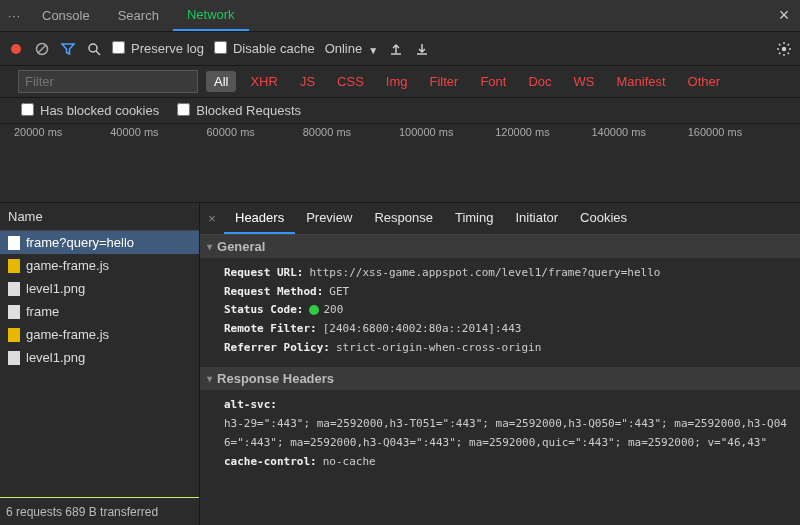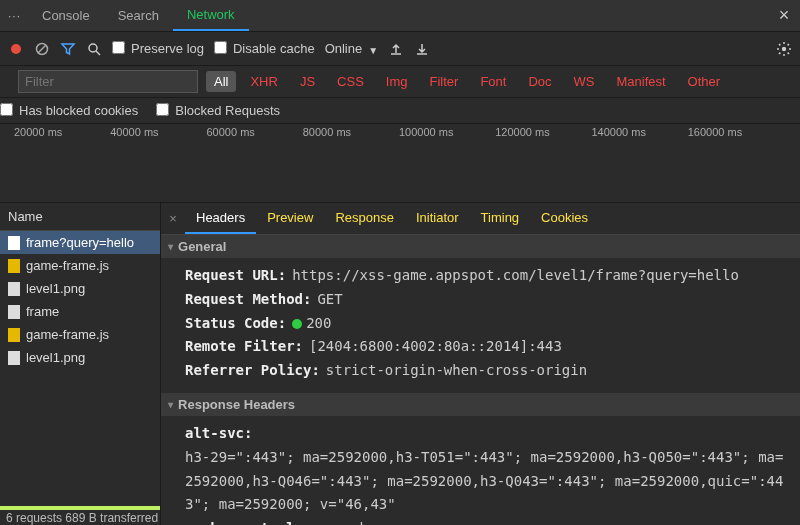--- a/index.html
+++ b/index.html
@@ -15,45 +15,45 @@
 .ticon svg { width: 16px; height: 16px; }
 .tcheck { display: flex; align-items: flex-start; gap: 6px; color: #ccc; cursor: pointer; }
 .tcheck input { width: 13px; height: 13px; accent-color: #555; }
 .online { display: flex; align-items: flex-end; gap: 6px; color: #ccc; cursor: pointer; }
 .online .caret { font-size: 10px; }
 .filterbar { display: flex; align-items: center; height: 32px; padding: 0 18px; gap: 8px; background: #2b2b2b; border-bottom: 1px solid #1a1a1a; }
 .filterbar input[type=text] { background: #3a3a3a; border: 1px solid #555; color: #ccc; padding: 3px 6px; width: 180px; font-size: 13px; }
 .filterbar .chips { display: flex; align-items: center; gap: 6px; }
 .chip { padding: 3px 8px; color: #ef4444; cursor: pointer; border-radius: 3px; font-size: 13px; }
 .chip.sel { background: #555; color: #fff; }
-.blockedbar { display: flex; align-items: center; gap: 18px; height: 26px; padding: 0 0; background: #2b2b2b; border-bottom: 1px solid #1a1a1a; font-size: 13px; }
+.blockedbar { display: flex; align-items: center; gap: 18px; height: 26px; padding: 0 21px; background: #2b2b2b; border-bottom: 1px solid #1a1a1a; font-size: 13px; }
 .timeline { background: #2b2b2b; border-bottom: 1px solid #1a1a1a; }
 .timeline .ticks { display: flex; height: 20px; padding: 2px 16px 0 14px; }
 .timeline .ticks span { width: 100px; color: #aaa; font-size: 11px; }
 .timeline .graph { height: 58px; }
 .lower { display: flex; height: 323px; }
-.leftpane { width: 161px; background: #2b2b2b; border-right: 1px solid #1a1a1a; display: flex; flex-direction: column; }
+.leftpane { width: 200px; background: #2b2b2b; border-right: 1px solid #1a1a1a; display: flex; flex-direction: column; }
 .leftpane .colhead { padding: 6px 8px; border-bottom: 1px solid #444; color: #ddd; font-size: 13px; }
 .reqlist { flex: 1; overflow: hidden; }
 .reqitem { display: flex; align-items: center; gap: 6px; padding: 4px 8px; color: #ddd; cursor: pointer; font-size: 13px; white-space: nowrap; }
 .reqitem.sel { background: #3f5a7a; color: #fff; }
 .reqitem .fico { width: 12px; height: 14px; background: #ddd; flex-shrink: 0; }
 .reqitem .fico.js { background: #e6b800; }
 .reqitem.sel .fico { background: #fff; }
-.status { padding: 1px 6px; border-top: 4px solid #bef264; color: #bbb; font-size: 12px; white-space: nowrap; }
+.status { padding: 7px 6px; border-top: 1px solid #bef264; color: #bbb; font-size: 12px; white-space: nowrap; }
 .rightpane { flex: 1; background: #2b2b2b; display: flex; flex-direction: column; overflow: hidden; }
 .dtabbar { display: flex; align-items: center; height: 32px; border-bottom: 1px solid #444; }
 .dtabbar .xclose { width: 24px; text-align: center; color: #888; cursor: pointer; font-size:13px; }
-.dtab { padding: 7px 11px; color: #fde047; cursor: pointer; font-size: 13px; }
+.dtab { padding: 7px 11px; color: #e5e5e5; cursor: pointer; font-size: 13px; }
 .dtab.active { color: #fff; border-bottom: 2px solid #39f; }
 .details { flex: 1; overflow: auto; padding: 0; }
 .section { }
 .section-h { background: #3a3a3a; color: #bbb; padding: 4px 8px; font-size: 13px; font-weight: 600; cursor: pointer; }
 .section-h::before { content: "▸"; display:inline-block; transform: rotate(90deg); margin-right:4px; font-size:10px; color:#888; }
-.kvs { padding: 6px 12px 10px 24px; font-family: Consolas, Menlo, monospace; font-size: 14px; line-height: 1.7; color: #ddd; }
+.kvs { padding: 6px 12px 10px 24px; font-family: Consolas, Menlo, monospace; font-size: 11px; line-height: 1.7; color: #ddd; }
 .kvs .row { display: flex; flex-wrap: wrap; }
 .kvs .k { font-weight: 700; color: #eee; margin-right: 6px; white-space: nowrap; }
 .kvs .v { color: #ccc; word-break: break-all; }
 .statusdot { display:inline-block; width:10px; height:10px; border-radius:50%; background:#2ecc40; margin-right:4px; vertical-align:middle; }
 </style>
 </head>
 <body>
 
 <div class="tabbar">
   <div class="more">···</div>
@@ -190,22 +190,22 @@
       </div>
     <div class="status">6 requests  689 B transferred</div>
   </div>
   <div class="rightpane">
     <div class="dtabbar">
       <div class="xclose">×</div>
       <div id="detail-tabs" style="display:flex;">
           <div class="dtab active">Headers</div>
           <div class="dtab">Preview</div>
           <div class="dtab">Response</div>
+          <div class="dtab">Timing</div>
           <div class="dtab">Initiator</div>
-          <div class="dtab">Timing</div>
           <div class="dtab">Cookies</div>
         </div>
     </div>
     <div class="details">
       <div class="section">
         <div class="section-h">General</div>
         <div class="kvs" id="general-kvs">
             <div class="row">
               <span class="k">Request URL:</span>
               <span class="v">https://xss-game.appspot.com/level1/frame?query=hello</span>

